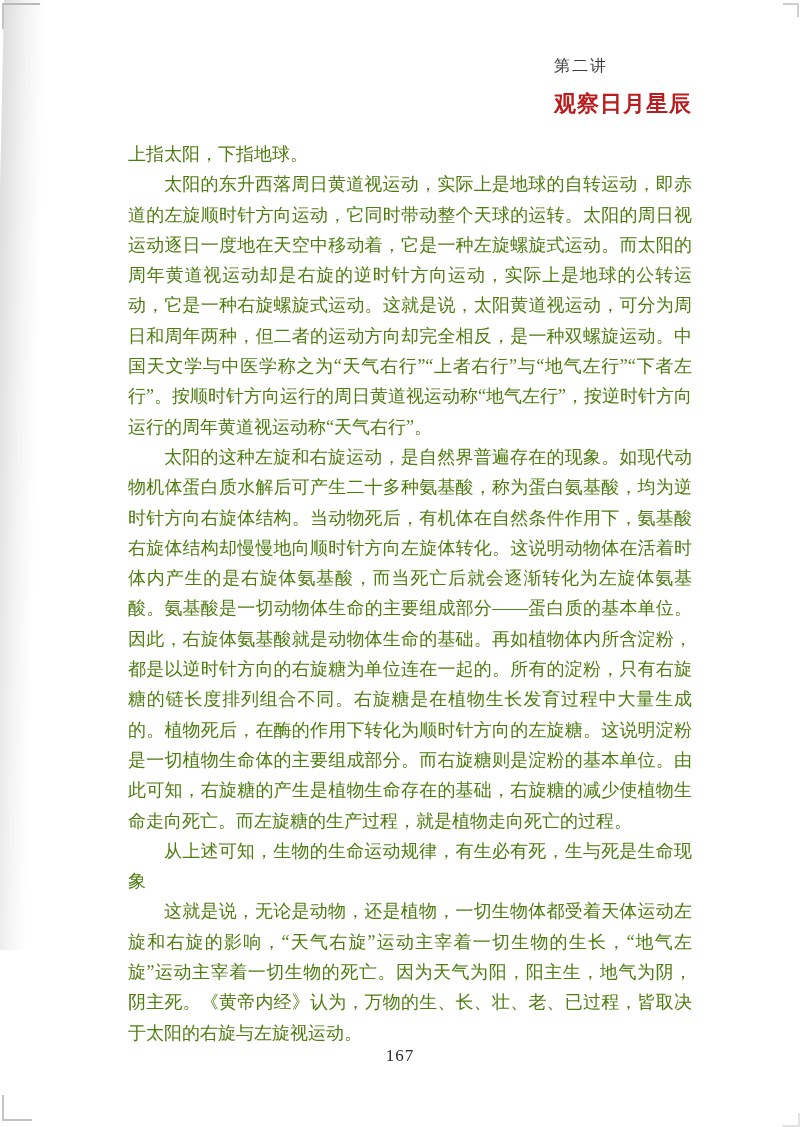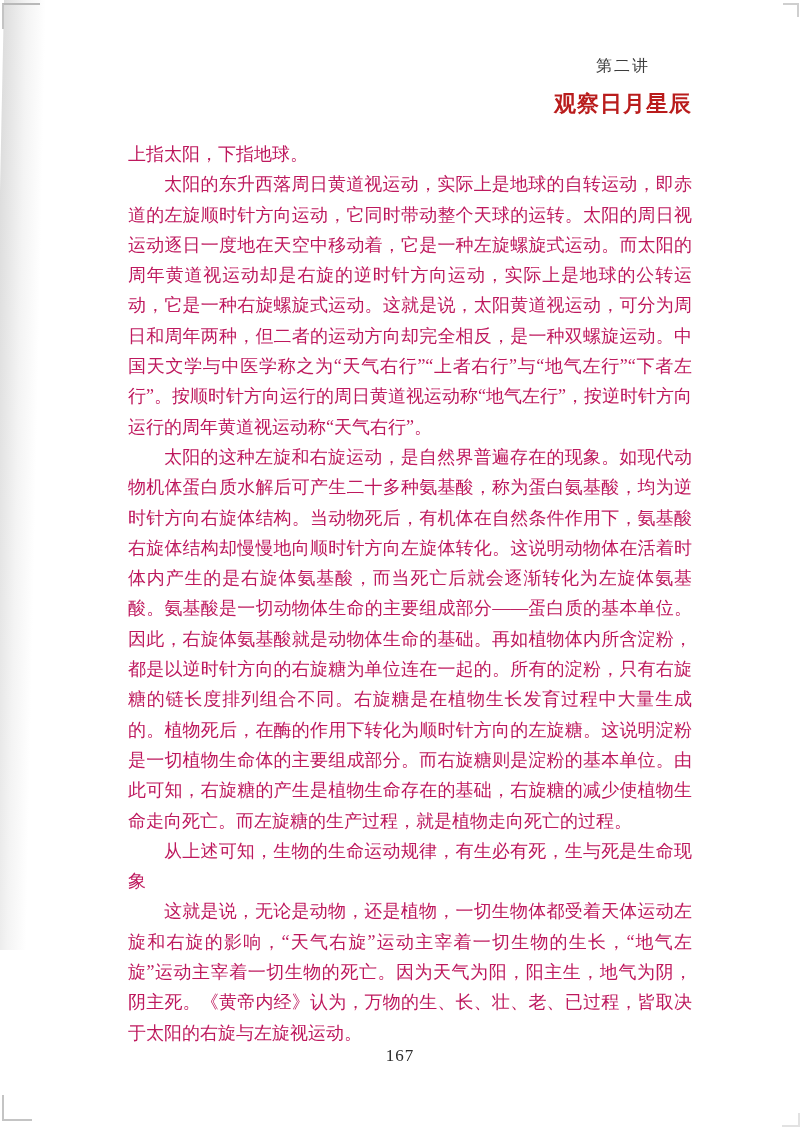--- a/index.html
+++ b/index.html
@@ -32,21 +32,21 @@
   .corner-mark.tl { left: 2px;  top: 3px;     width: 36px; height: 24px; border-top: 2px solid #b9b9b9; border-left: 2px solid #c4c4c4; }
   .corner-mark.tr { right: 1px; top: 3px;     width: 14px; height: 12px; border-top: 2px solid #cfcfcf; border-right: 2px solid #cfcfcf; }
   .corner-mark.bl { left: 2px;  bottom: 6px;  width: 28px; height: 24px; border-bottom: 2px solid #c4c4c4; border-left: 2px solid #c4c4c4; }
   .corner-mark.br { right: 0;   bottom: 0;    width: 16px; height: 12px; border-bottom: 2px solid #e2e2e2; border-right: 2px solid #e2e2e2; }
 
   
   .running-head {
     position: absolute;
     top: 56px;
     right: 108px;
-    text-align: center;
+    text-align: left;
     font-family: "Liberation Sans", "DejaVu Sans", sans-serif;
   }
   .running-head .chapter {
     font-size: 16px;
     color: #3c3c3c;
     letter-spacing: 2px;
     margin-bottom: 12px;
   }
   .running-head .section-title {
     font-size: 22px;
@@ -56,21 +56,21 @@
   }
 
   
   .body-text {
     position: absolute;
     left: 128px;
     top: 139px;
     width: 564px;
     font-size: 18px;
     line-height: 30.3px;
-    color: #be185d;
+    color: #4d7c0f;
     text-align: justify;
   }
   .body-text p {
     margin: 0;
     text-indent: 2em;
   }
   .body-text p.no-indent { text-indent: 0; }
 
   
   .folio {

